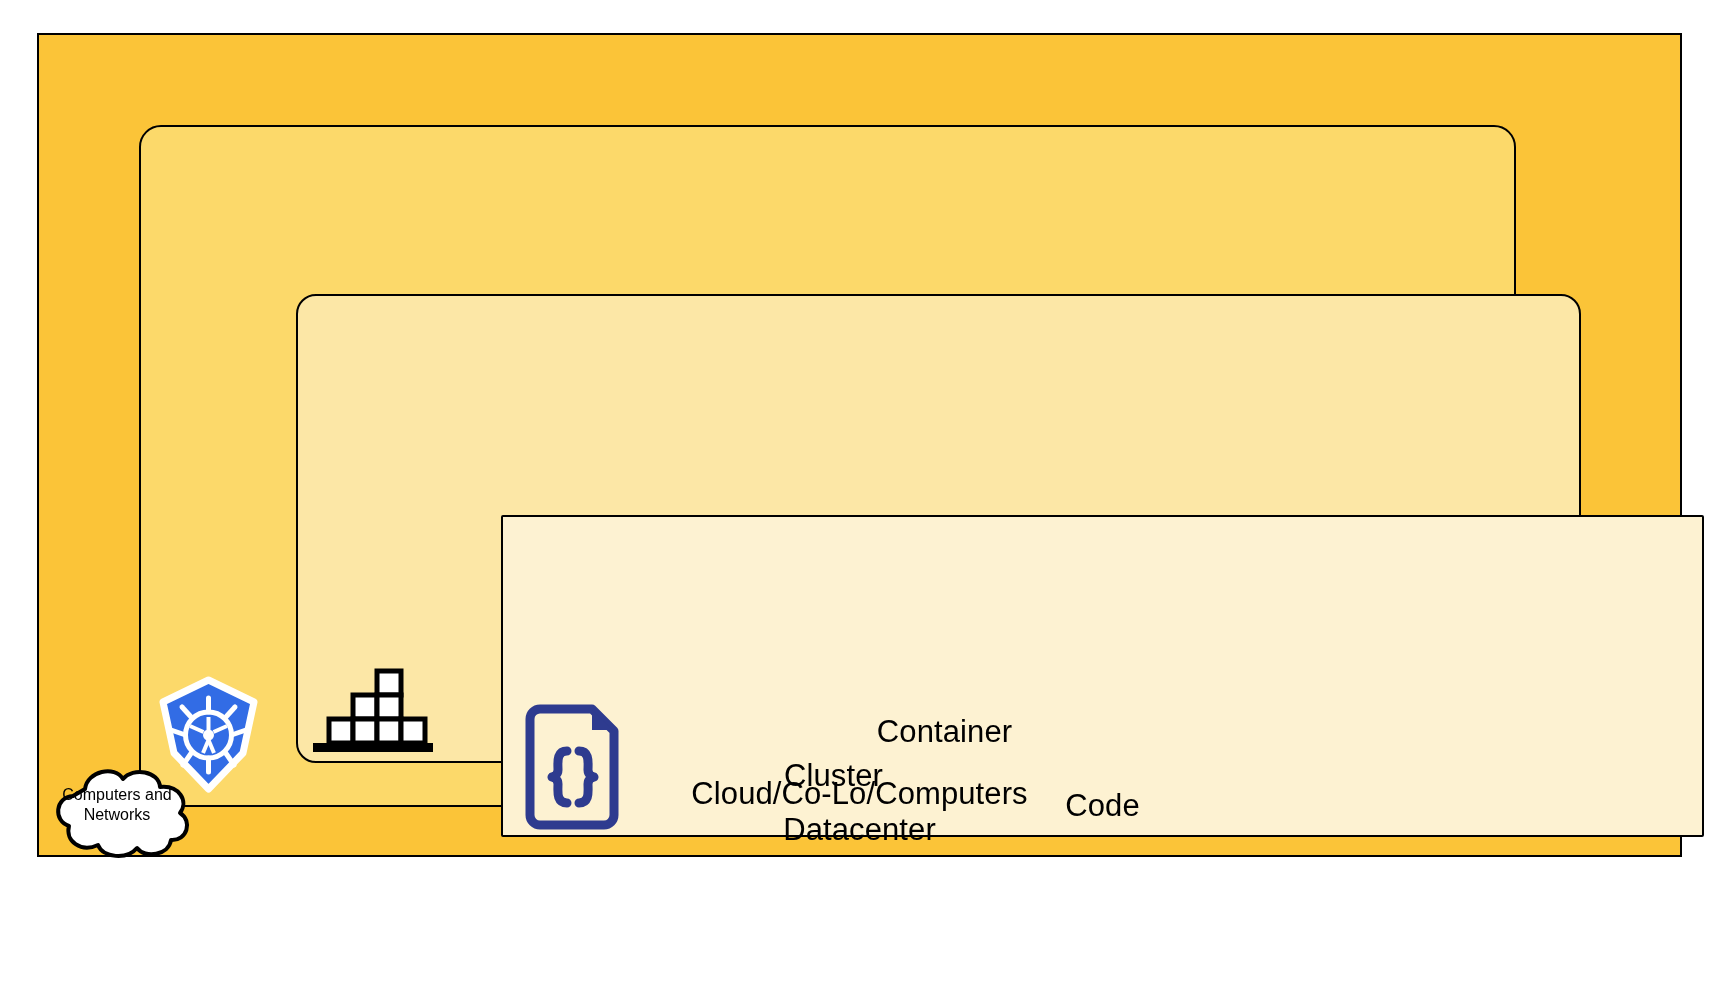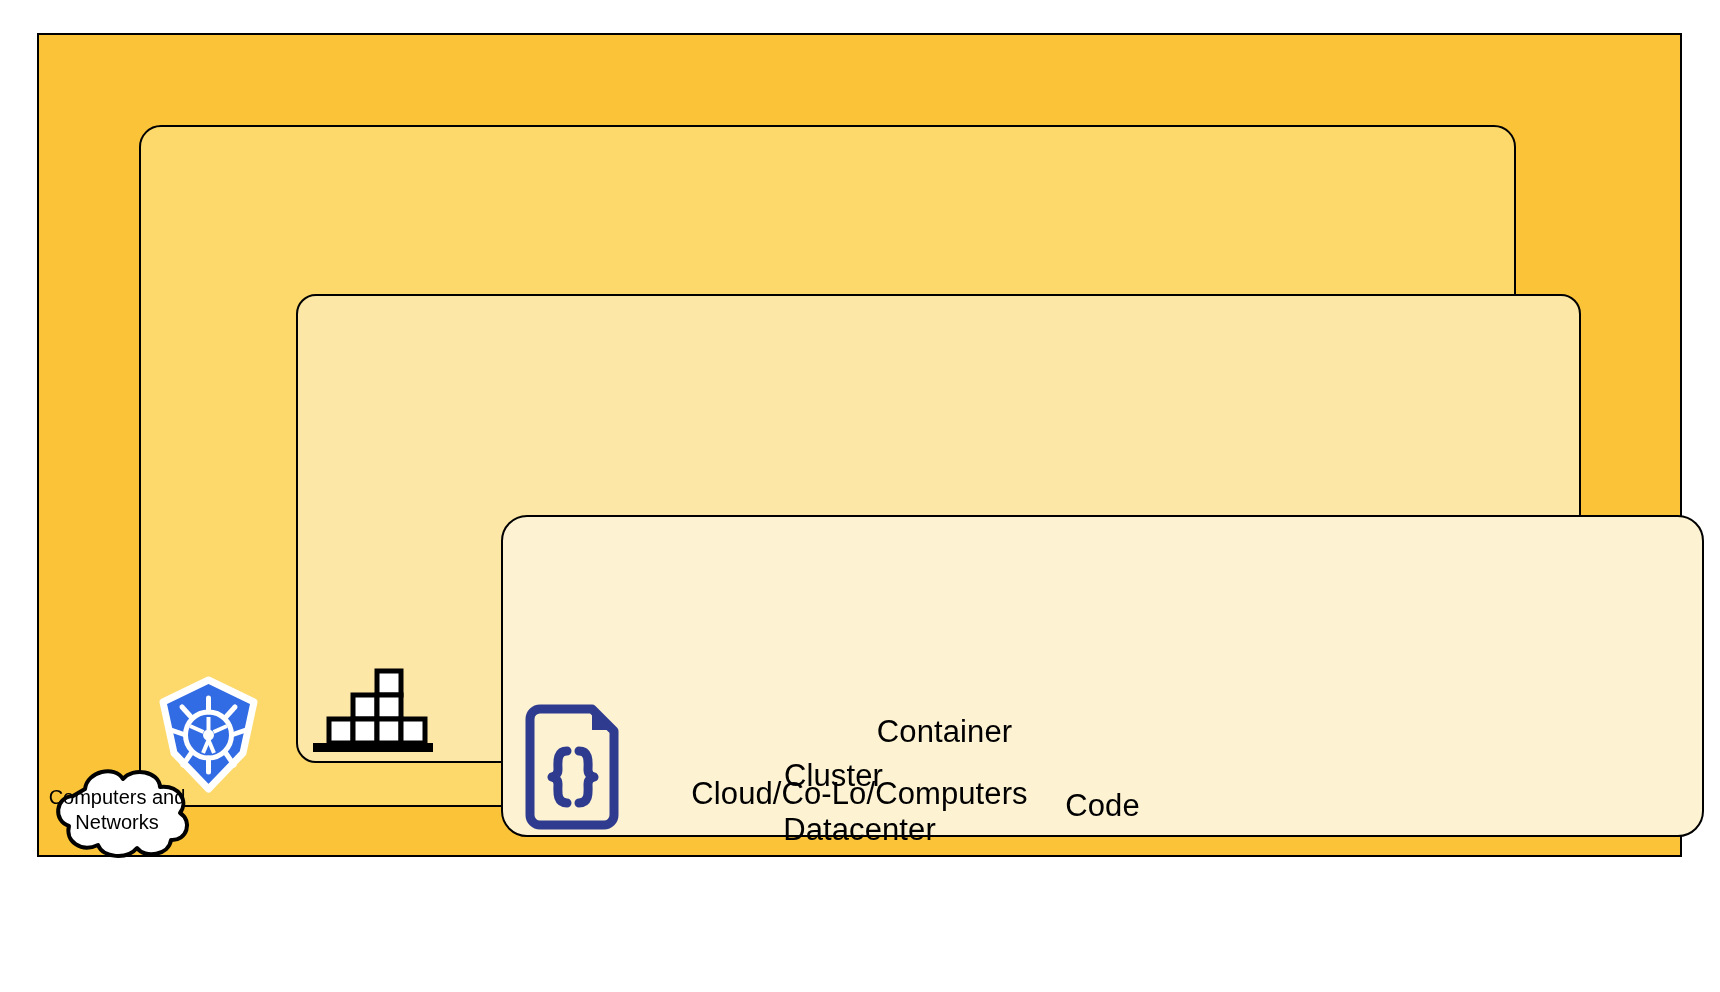--- a/index.html
+++ b/index.html
@@ -47,21 +47,21 @@
     height: 469px;
     background: #fce7a6;
     border-radius: 20px;
   }
   #layer-code {
     left: 203px;
     top: 219px;
     width: 1203px;
     height: 322px;
     background: #fdf2d2;
-    border-radius: 26px;
+    border-radius: 2px;
   }
 
   
   .layer-label {
     position: absolute;
     color: #000000;
     font-size: 31px;
     line-height: 1.14;
     text-align: center;
     white-space: pre-line;
@@ -117,21 +117,21 @@
     bottom: -8px;
     width: 152px;
     height: 100px;
   }
   .cloud-text {
     position: absolute;
     left: 0;
     right: 12px;
     top: 22px;
     text-align: center;
-    font-size: 20px;
+    font-size: 16px;
     line-height: 1.25;
     color: #000000;
     white-space: pre-line;
     pointer-events: none;
   }
   svg { display: block; overflow: visible; }
 </style>
 </head>
 <body>
 

